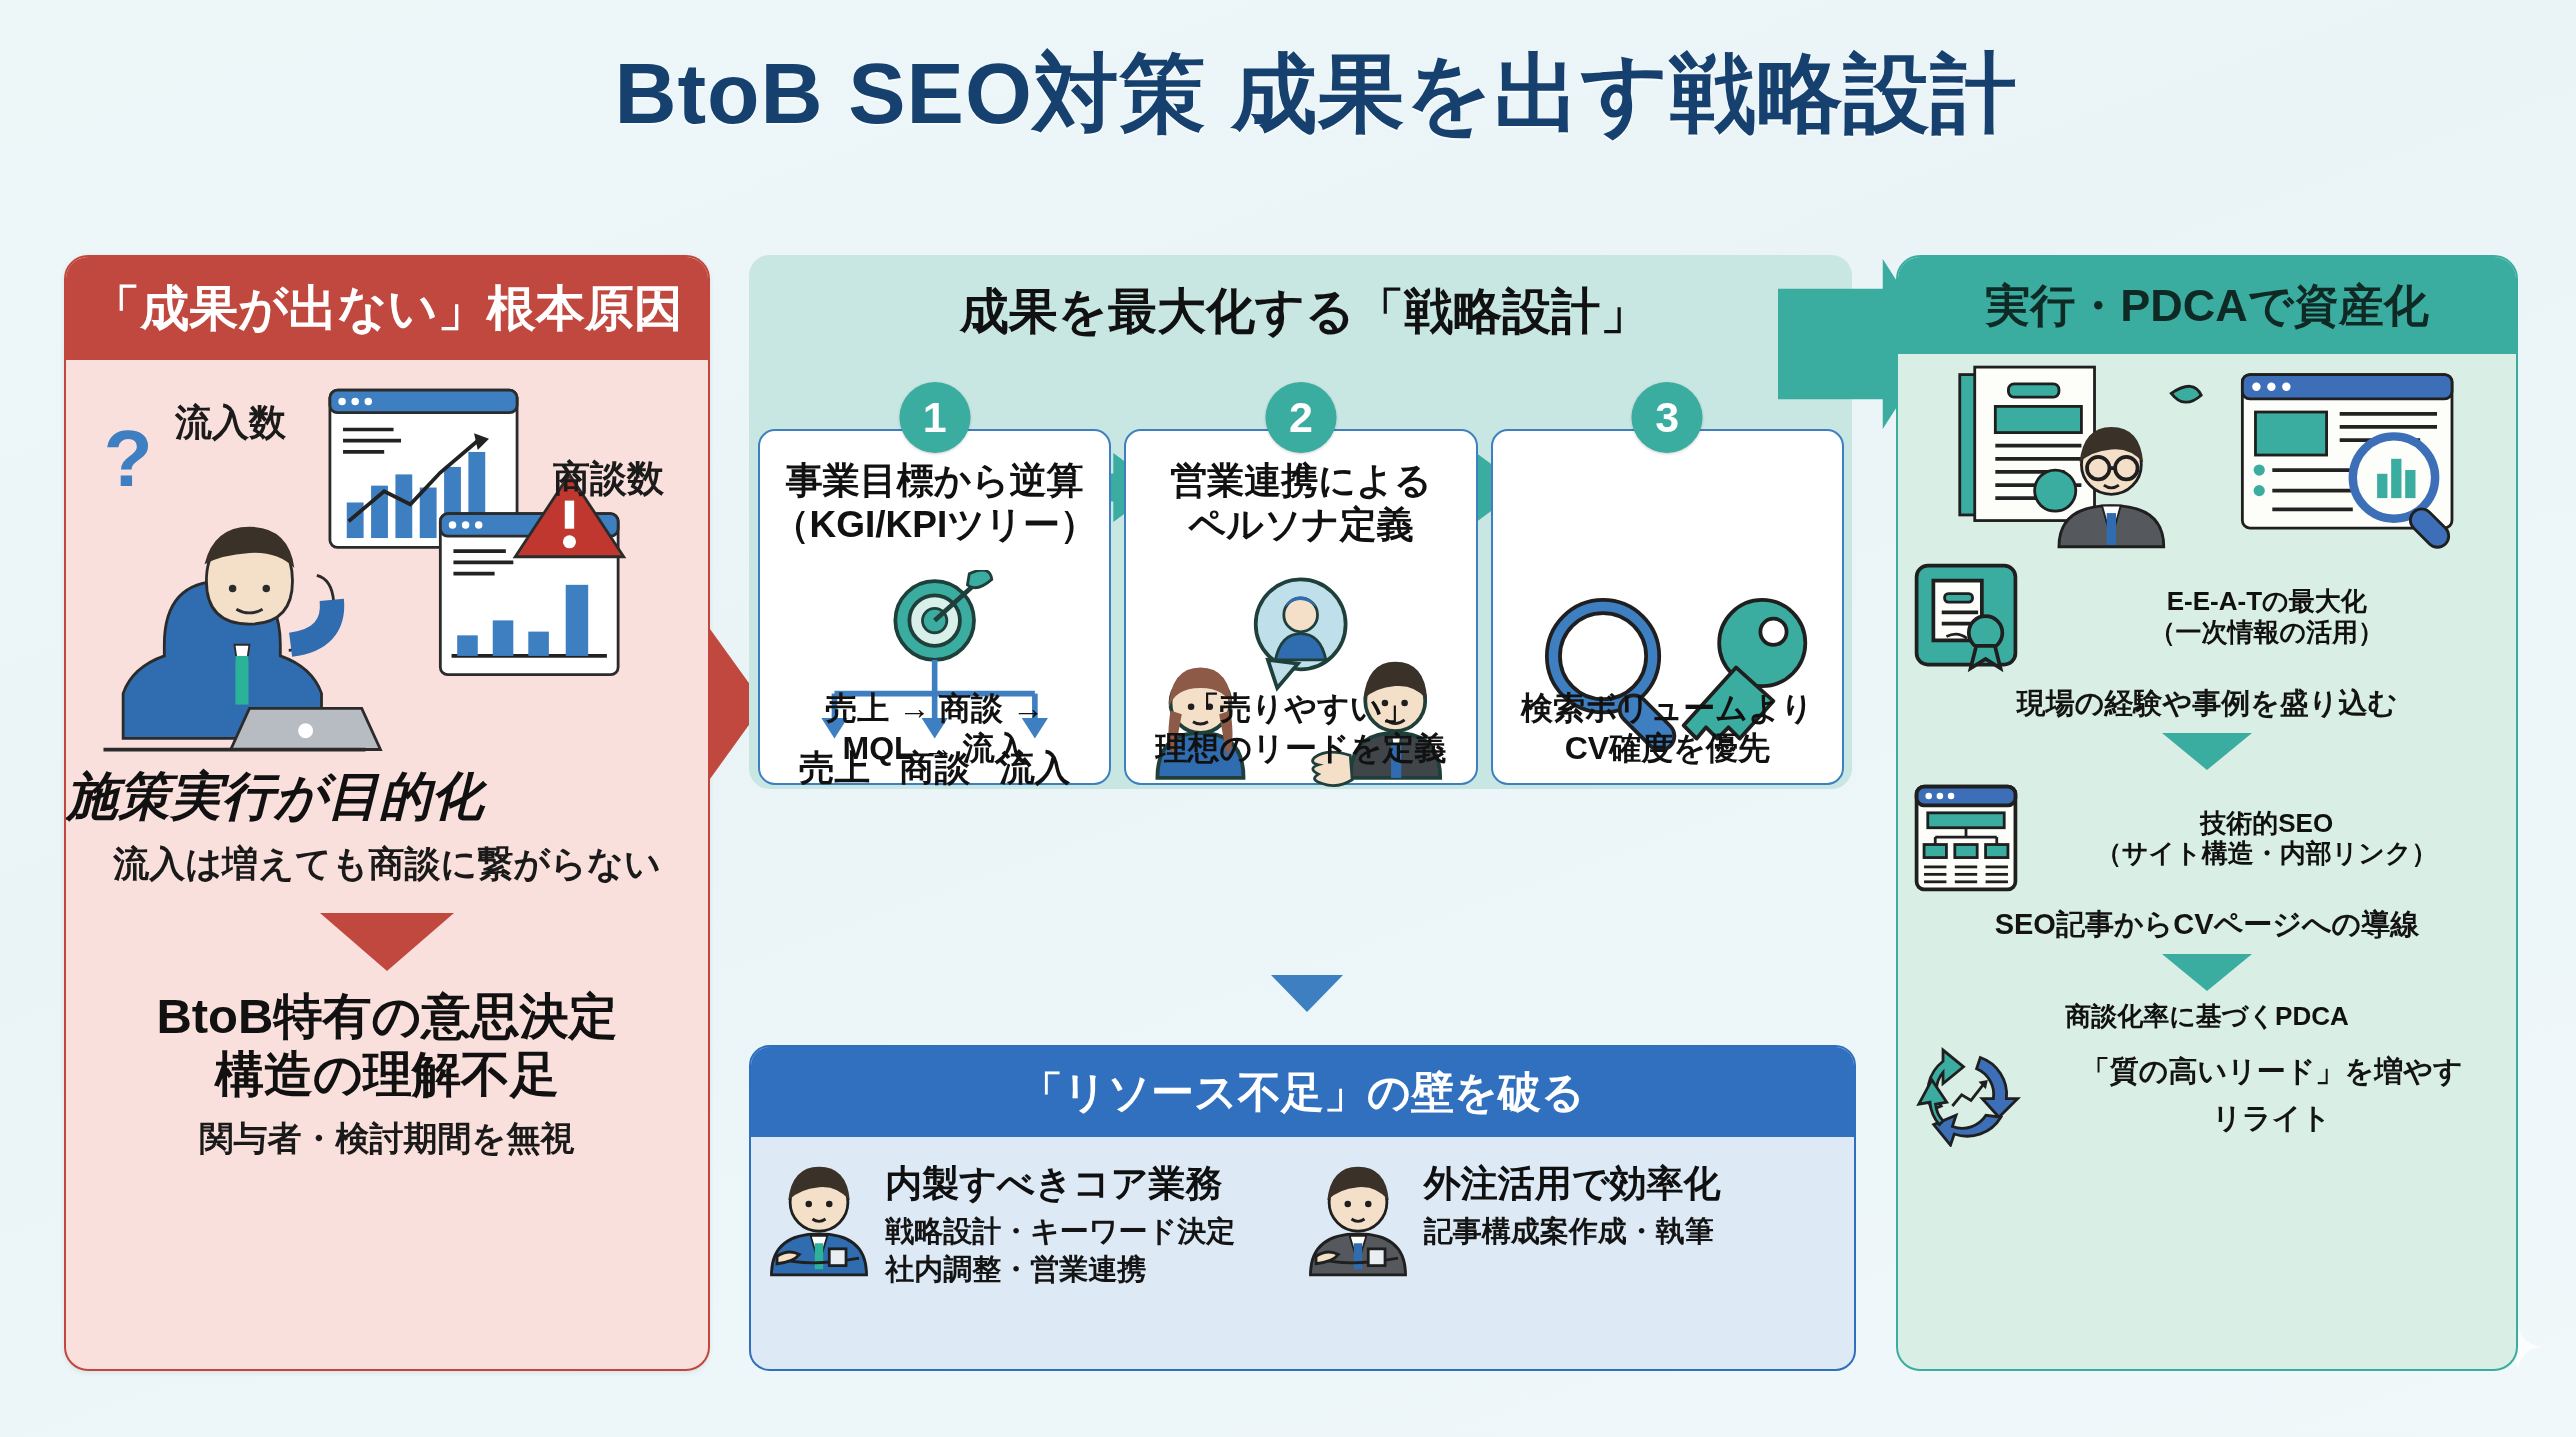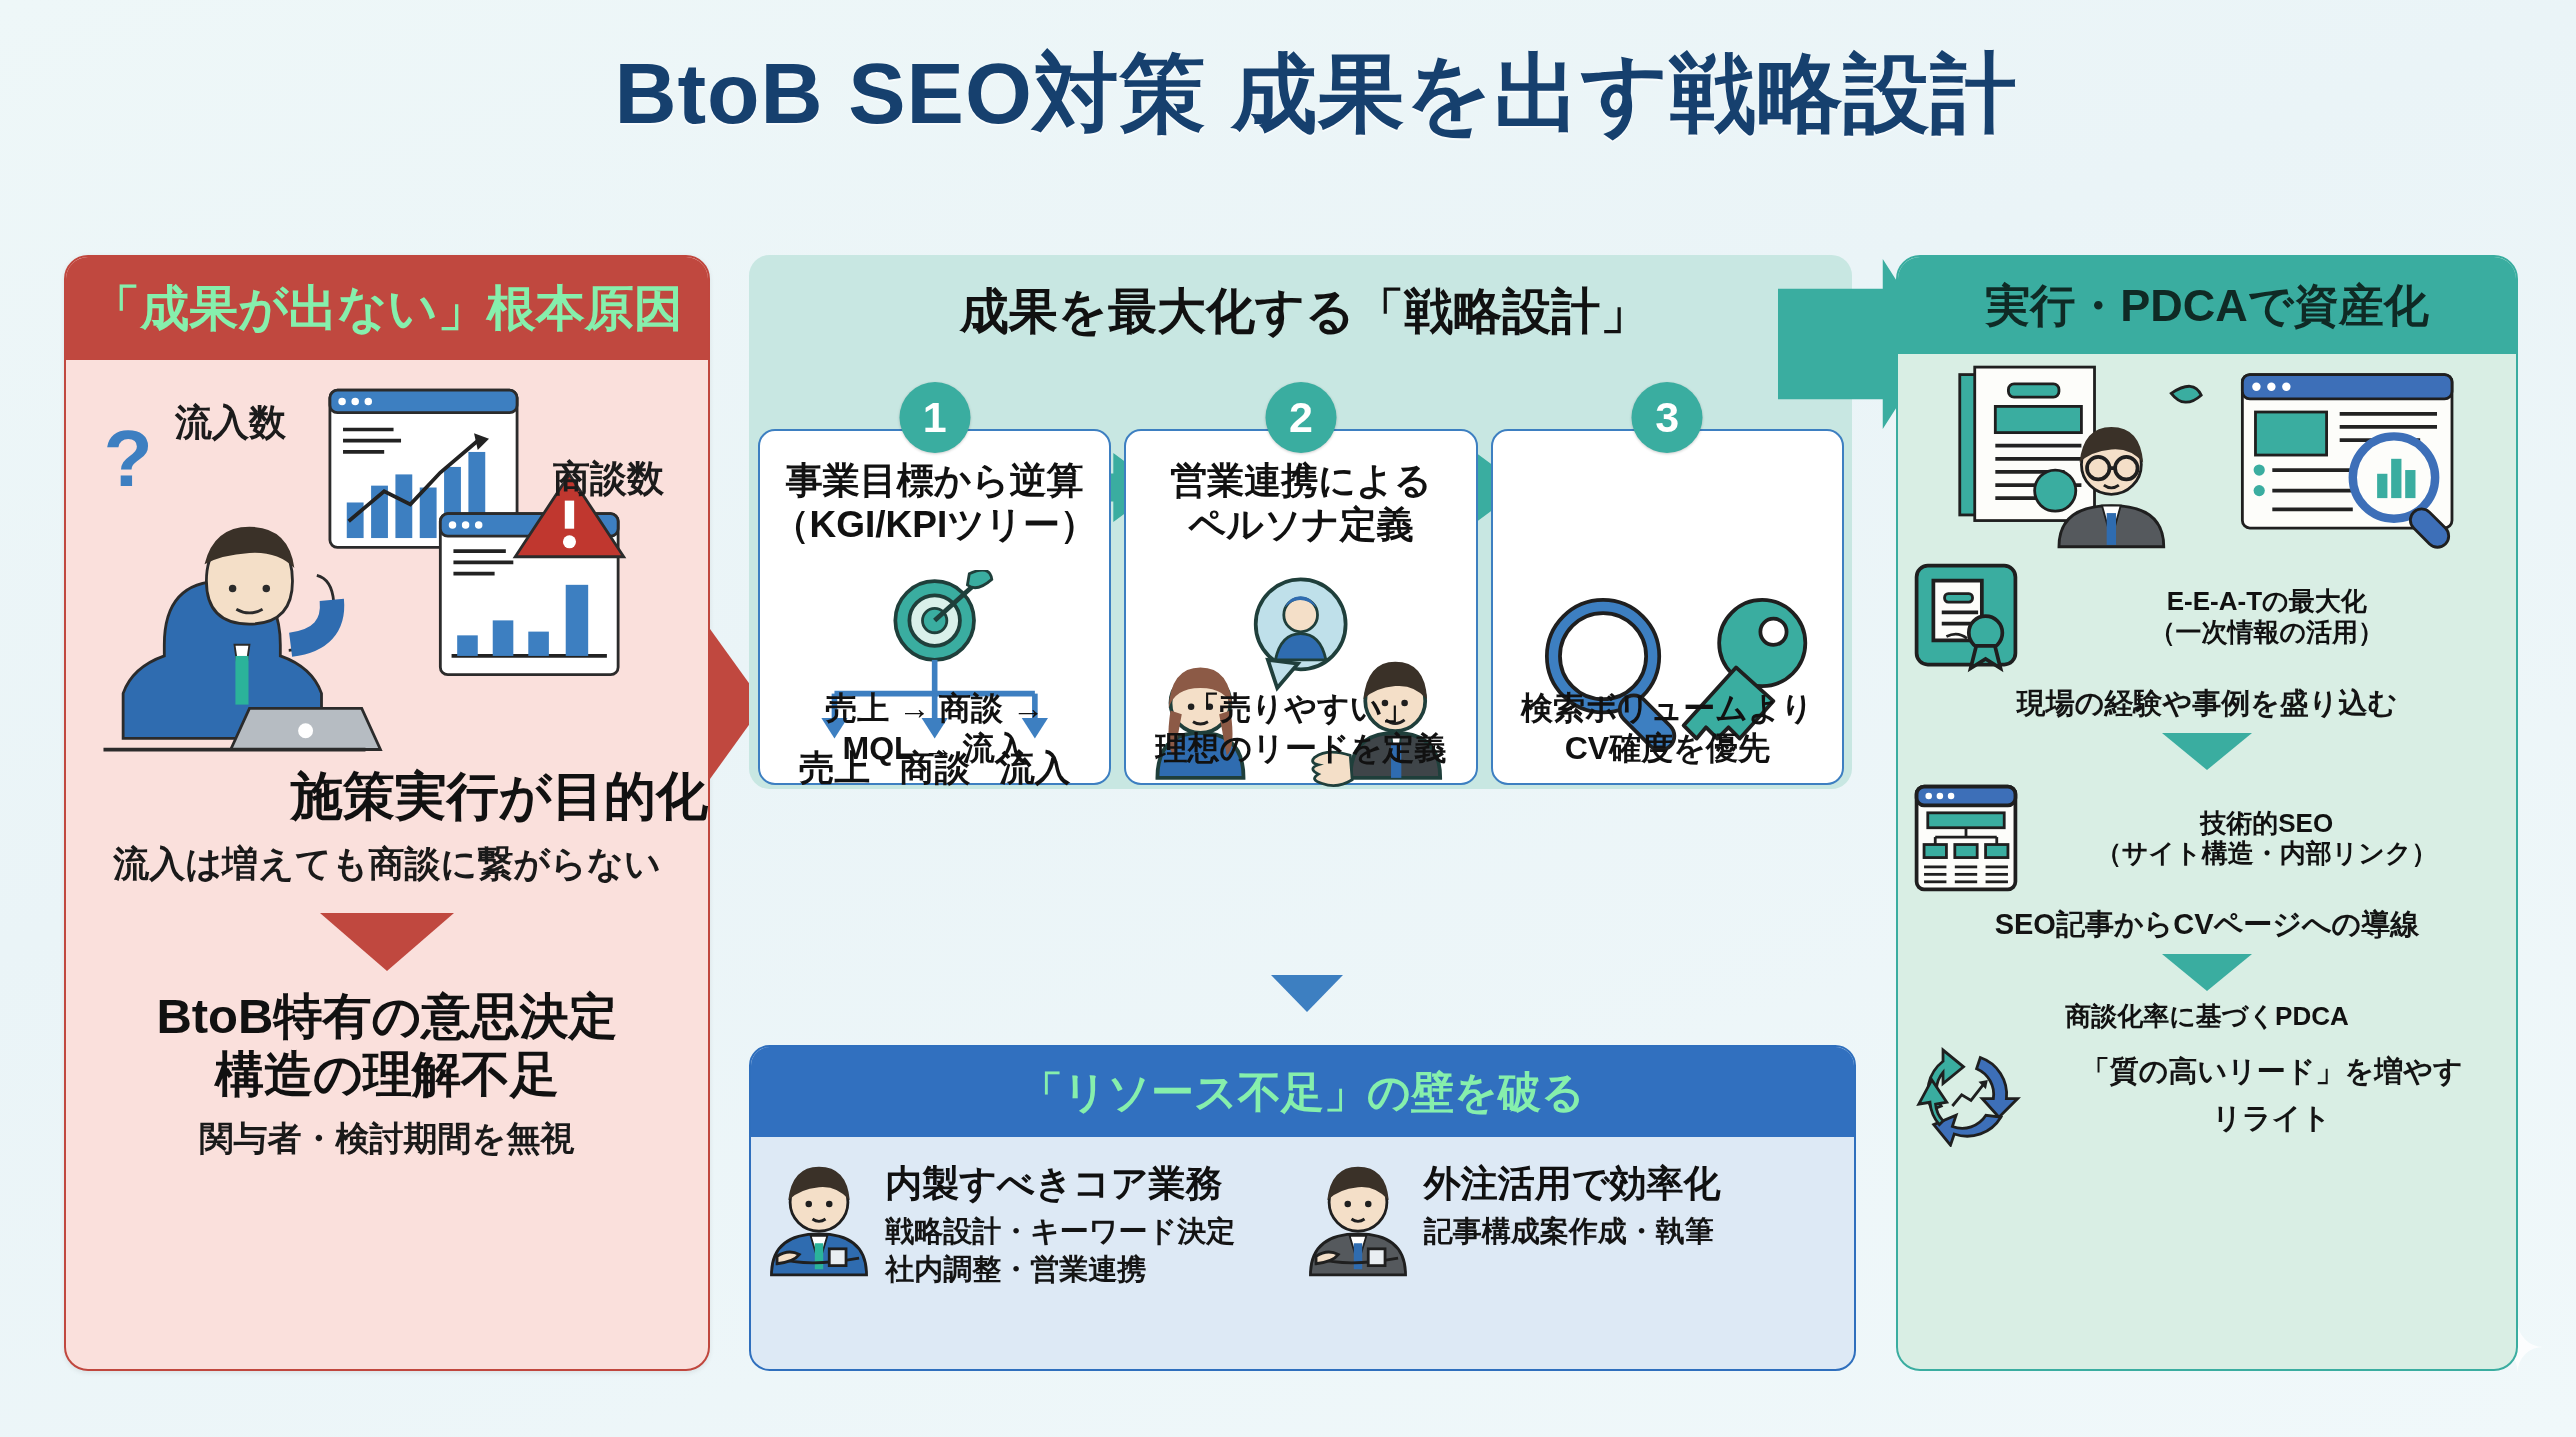--- a/index.html
+++ b/index.html
@@ -11,31 +11,31 @@
   }
   .sparkle{position:absolute;color:#ffffff;opacity:.85;pointer-events:none;}
   .page-title{
     position:absolute;top:36px;left:0;width:100%;text-align:center;
     font-size:86px;font-weight:700;color:#16406e;letter-spacing:0.9px;
     text-shadow:0 1.9px 0 rgba(255,255,255,.6);
     margin-left:28px;
   }
   
   .panel{position:absolute;border-radius:24px;overflow:hidden;}
-  .panel-head{font-weight:700;text-align:center;color:#86efac;}
+  .panel-head{font-weight:700;text-align:center;color:#ffffff;}
   
   #left-panel{left:64px;top:255px;width:642px;height:1112px;
     background:#fae0dc;border:2.8px solid #c0473e;border-radius:24px;
     box-shadow:0 1.9px 5.6px rgba(0,0,0,.08);}
   #left-panel .panel-head{background:#c0483f;height:103px;line-height:103px;font-size:49px;}
   .left-body{position:relative;height:calc(100% - 103px);}
   .illus-left{position:relative;height:393px;margin-top:3.7px;}
   .lbl-ryunyu{position:absolute;left:109px;top:34px;font-size:37px;font-weight:700;color:#1b1b1b;}
   .lbl-shodan{position:absolute;left:487px;top:90px;font-size:37px;font-weight:700;color:#1b1b1b;}
-  .left-h2{text-align:right;font-size:52px;font-weight:700;color:#111;margin-top:5.6px;}
+  .left-h2{text-align:left;font-size:52px;font-weight:700;color:#111;margin-top:5.6px;font-style:italic;}
   .left-sub{text-align:center;font-size:36px;font-weight:700;color:#1a1a1a;margin-top:7.5px;}
   .left-h3{text-align:center;font-size:49px;font-weight:700;color:#111;line-height:1.18;margin-top:9.4px;}
   .left-sub2{text-align:center;font-size:34px;font-weight:700;color:#1a1a1a;margin-top:13px;}
   .down-tri-red{width:0;height:0;border-left:67px solid transparent;border-right:67px solid transparent;
     border-top:58px solid #c0483f;margin:24px auto 17px auto;}
   
   #arrow-left-center{position:absolute;left:710px;top:629px;width:0;height:0;
     border-top:75px solid transparent;border-bottom:75px solid transparent;border-left:54px solid #c0483f;}
   
   #center-panel{left:749px;top:255px;width:1103px;height:534px;

